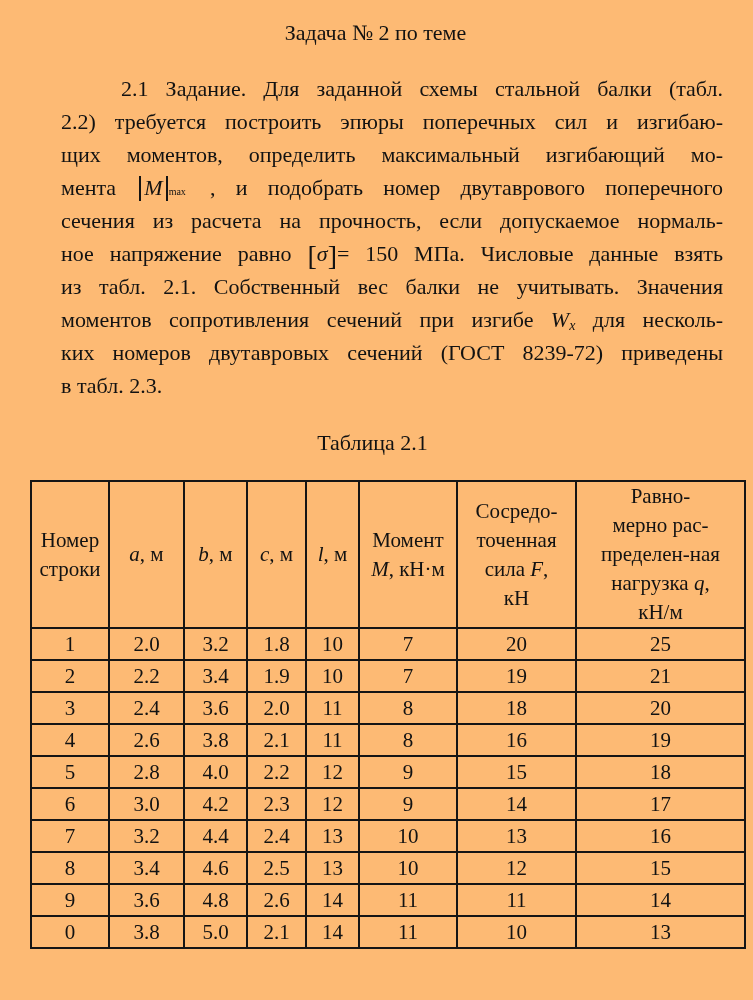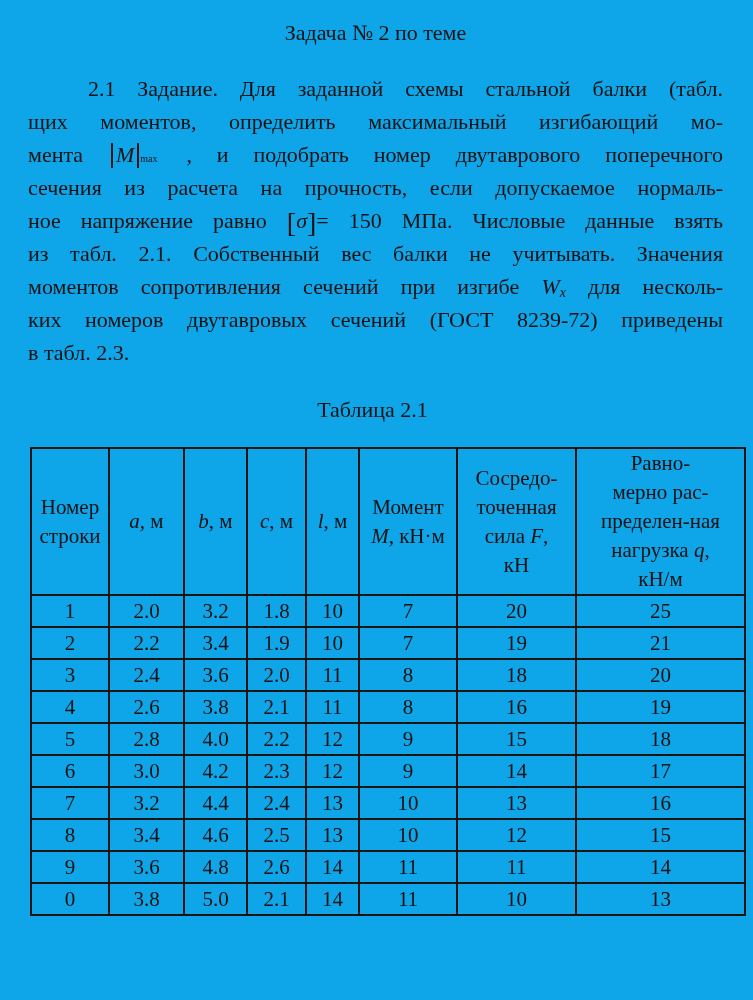--- a/index.html
+++ b/index.html
@@ -2,27 +2,27 @@
 <html><head>
 <meta charset="utf-8">
 <style>
   html, body { margin: 0; padding: 0; background: #ffffff; }
   .page {
     position: relative;
     width: 753px;
     height: 1000px;
     box-sizing: border-box;
     padding: 16px 30px 0 28px;
-    background: #0ea5e9;
+    background: #fdba74;
     font-family: "Liberation Serif", serif;
     color: #121212;
     overflow: hidden;
   }
   .title { font-size: 22px; line-height: 34px; text-align: center; }
-  .para { margin-top: 22px; font-size: 22px; }
+  .para { margin-top: 22px; font-size: 22px; margin-left: 33px; }
   .pline { line-height: 33px; text-align: justify; text-align-last: justify; white-space: normal; }
   .pline.indent { text-indent: 60px; }
   .pline.last { text-align-last: left; }
   .caption { margin-top: 26px; font-size: 22px; line-height: 30px; text-align: center; padding-right: 6px; }
   table.data {
     margin-top: 22px;
     margin-left: 2px;
     width: 714px;
     border-collapse: collapse;
     table-layout: fixed;
@@ -71,20 +71,21 @@
 </head>
 <body>
 
 <div class="page">
   <div class="title">
     <div>Задача № 2 по теме</div>
   </div>
 
   <div class="para">
       <div class="pline indent">2.1 Задание. Для заданной схемы стальной балки (табл.</div>
+      <div class="pline">2.2) требуется построить эпюры поперечных сил и изгибаю-</div>
       <div class="pline">щих моментов, определить максимальный изгибающий мо-</div>
       <div class="pline">мента <span class="formula f-abs"><span class="abar"></span><i class="fvar">M</i><span class="abar"></span><sub class="fsub">max</sub></span> , и подобрать номер двутаврового поперечного</div>
       <div class="pline">сечения из расчета на прочность, если допускаемое нормаль-</div>
       <div class="pline">ное напряжение равно <span class="formula f-bracket"><span class="brk">[</span><i class="fvar">σ</i><span class="brk">]</span></span>= 150 МПа. Числовые данные взять</div>
       <div class="pline">из табл. 2.1. Собственный вес балки не учитывать. Значения</div>
       <div class="pline">моментов сопротивления сечений при изгибе <span class="formula f-sub"><i class="fvar">W</i><sub class="fsub2">x</sub></span> для несколь-</div>
       <div class="pline">ких номеров двутавровых сечений (ГОСТ 8239-72) приведены</div>
       <div class="pline last">в табл. 2.3.</div>
     </div>
 

